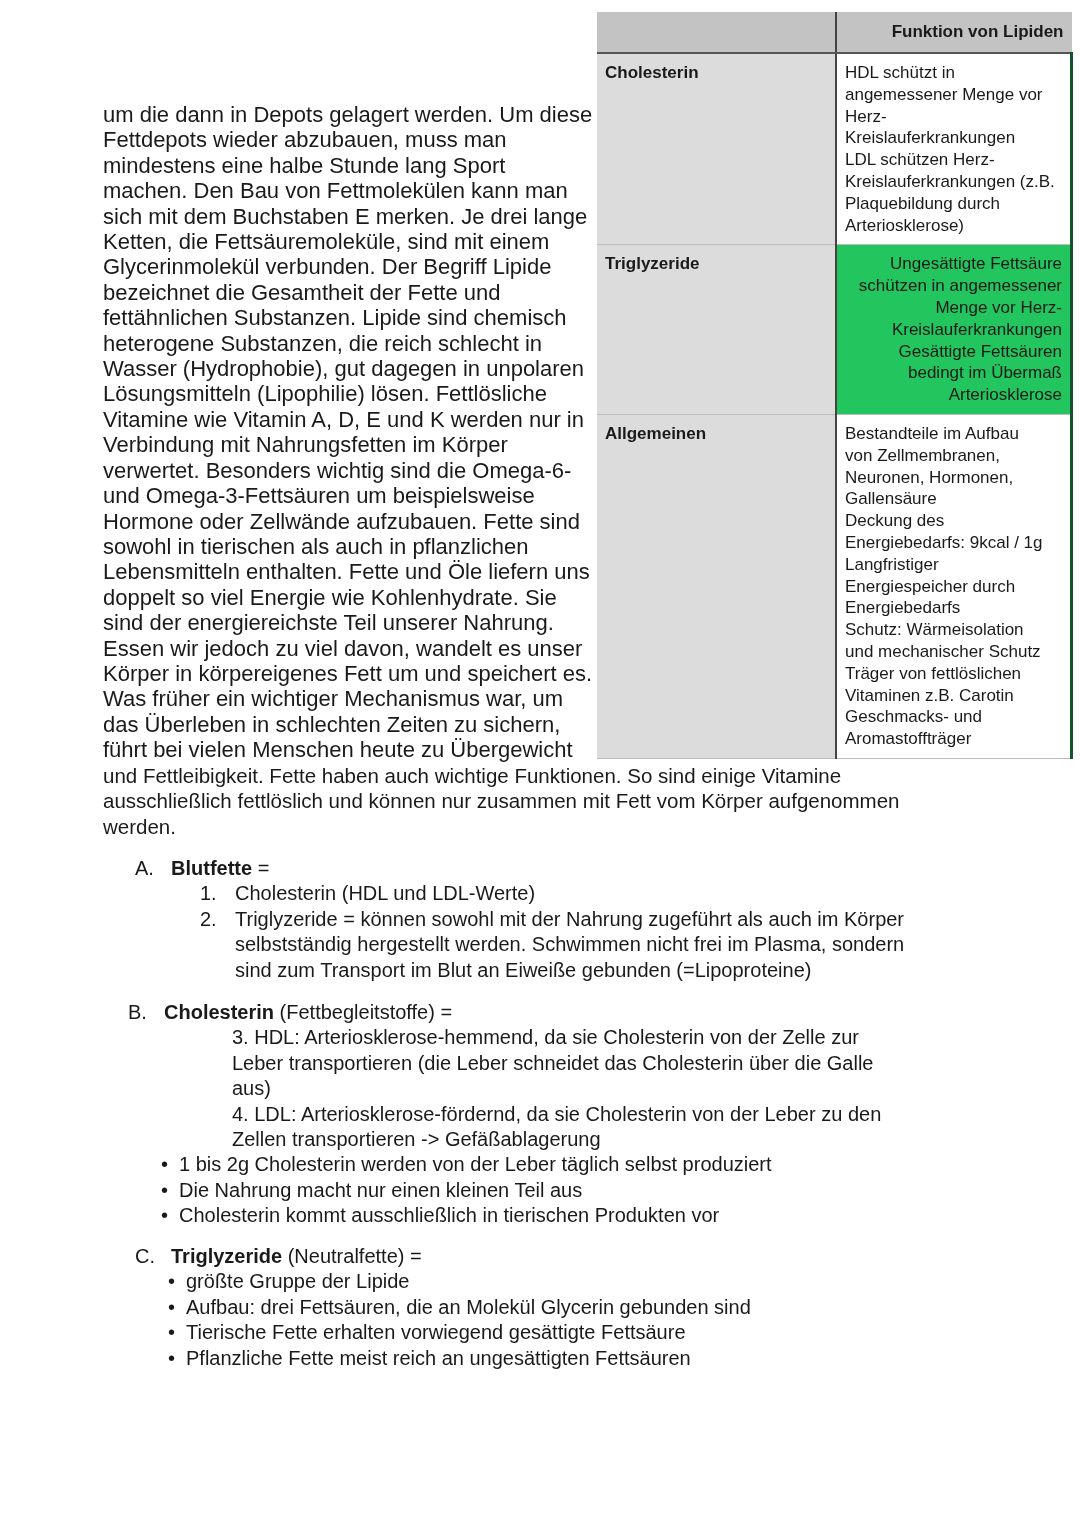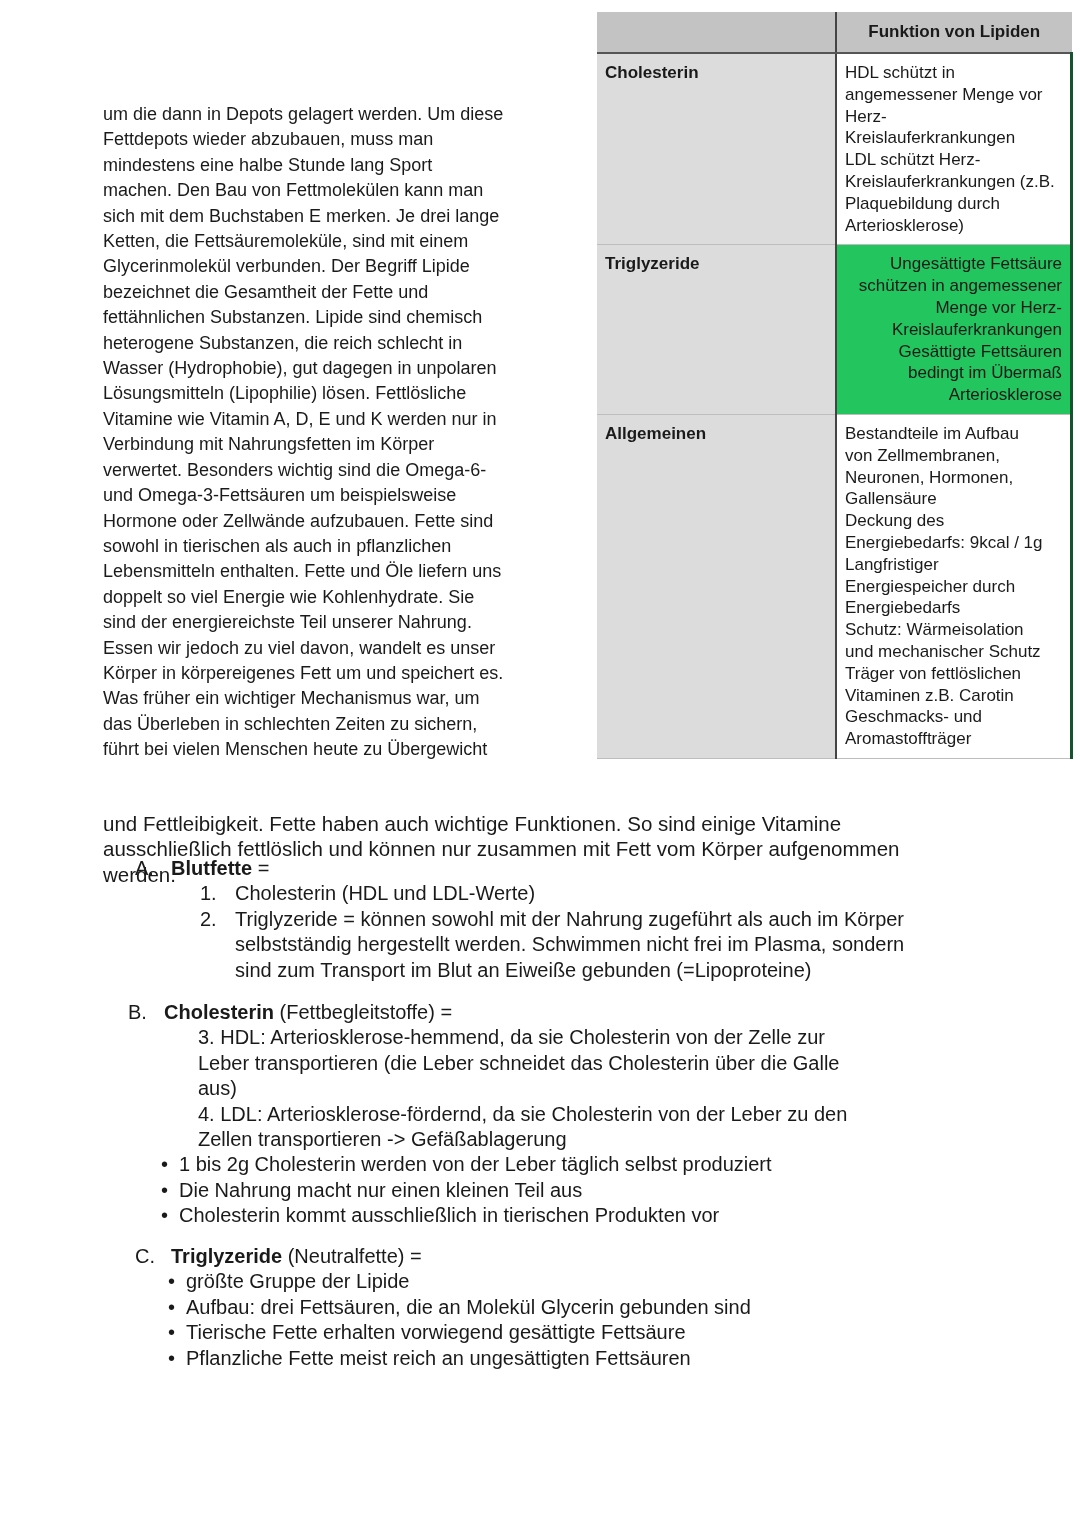--- a/index.html
+++ b/index.html
@@ -1,31 +1,31 @@
 <!DOCTYPE html>
 <html><head>
 <meta charset="utf-8">
 <style>
   html, body { margin: 0; padding: 0; background: #ffffff; }
   body { width: 1080px; height: 1527px; position: relative; overflow: hidden;
          font-family: "Liberation Sans", sans-serif; color: #1a1a1a; }
   .table { position: absolute; left: 597px; top: 12px; width: 476px;
            border-collapse: collapse; font-size: 17px; line-height: 21.8px; }
   .table td, .table th { vertical-align: top; padding: 8px 8px 8px 8px; }
-  .table th { background: #c3c3c3; text-align: center; font-weight: bold; height: 25px; padding: 9px 8px 6px 8px; border-bottom: 2px solid #555; }
+  .table th { background: #c3c3c3; text-align: right; font-weight: bold; height: 25px; padding: 9px 8px 6px 8px; border-bottom: 2px solid #555; }
   .table .c1 { width: 222px; background: #dcdcdc; font-weight: bold; border-right: 2px solid #444; }
   .table .c2 { background: #ffffff; border-right: 3px solid #14532d; }
   .table tr.alt .c2 { background: #22c55e; text-align: right; }
   .table tr.row td { border-bottom: 1px solid #bdbdbd; }
   .table th.h1 { border-right: 2px solid #444; }
   .line { display: block; white-space: nowrap; }
   .para { position: absolute; left: 103px; top: 102px; width: 490px;
-          font-size: 18px; line-height: 25.4px; }
+          font-size: 22px; line-height: 25.4px; }
   .para2 { position: absolute; left: 103px; top: 763px; width: 880px;
-           font-size: 20.5px; line-height: 25.4px; margin-top: 48px; }
+           font-size: 20.5px; line-height: 25.4px; }
   .sec { position: absolute; font-size: 20px; line-height: 25.4px; }
   .sec .lbl { display: inline-block; width: 36px; }
   .b { font-weight: bold; }
   .numitem { position: relative; padding-left: 35px; }
   .numitem .n { position: absolute; left: 0; }
   .bullet { position: relative; padding-left: 18px; }
   .bullet .dot { position: absolute; left: 0; }
 </style>
 </head>
 <body>
@@ -36,21 +36,21 @@
     <th class="h1"></th>
     <th>Funktion von Lipiden</th>
   </tr>
   <tr class="row">
     <td class="c1">Cholesterin</td>
     <td class="c2">
       <span class="line">HDL schützt in</span>
       <span class="line">angemessener Menge vor</span>
       <span class="line">Herz-</span>
       <span class="line">Kreislauferkrankungen</span>
-      <span class="line">LDL schützt Herz-</span>
+      <span class="line">LDL schützen Herz-</span>
       <span class="line">Kreislauferkrankungen (z.B.</span>
       <span class="line">Plaquebildung durch</span>
       <span class="line">Arteriosklerose)</span>
     </td>
   </tr>
   <tr class="row alt">
     <td class="c1">Triglyzeride</td>
     <td class="c2">
       <span class="line">Ungesättigte Fettsäure</span>
       <span class="line">schützen in angemessener</span>
@@ -134,21 +134,21 @@
       <span class="line">selbstständig hergestellt werden. Schwimmen nicht frei im Plasma, sondern</span>
       <span class="line">sind zum Transport im Blut an Eiweiße gebunden (=Lipoproteine)</span>
     </div>
   </div>
 </div>
 
 <div class="sec" style="left:128px; top:1000px; width:860px;">
   <div>
     <span class="lbl">B.</span><span class="b">Cholesterin</span><span> (Fettbegleitstoffe) =</span>
   </div>
-  <div style="margin-left:70px;">
+  <div style="margin-left:104px;">
     <span class="line">3. HDL: Arteriosklerose-hemmend, da sie Cholesterin von der Zelle zur</span>
     <span class="line">Leber transportieren (die Leber schneidet das Cholesterin über die Galle</span>
     <span class="line">aus)</span>
     <span class="line">4. LDL: Arteriosklerose-fördernd, da sie Cholesterin von der Leber zu den</span>
     <span class="line">Zellen transportieren -&gt; Gefäßablagerung</span>
   </div>
   <div style="margin-left:33px;">
     <div class="bullet"><span class="dot">•</span><span>1 bis 2g Cholesterin werden von der Leber täglich selbst produziert</span></div>
     <div class="bullet"><span class="dot">•</span><span>Die Nahrung macht nur einen kleinen Teil aus</span></div>
     <div class="bullet"><span class="dot">•</span><span>Cholesterin kommt ausschließlich in tierischen Produkten vor</span></div>

